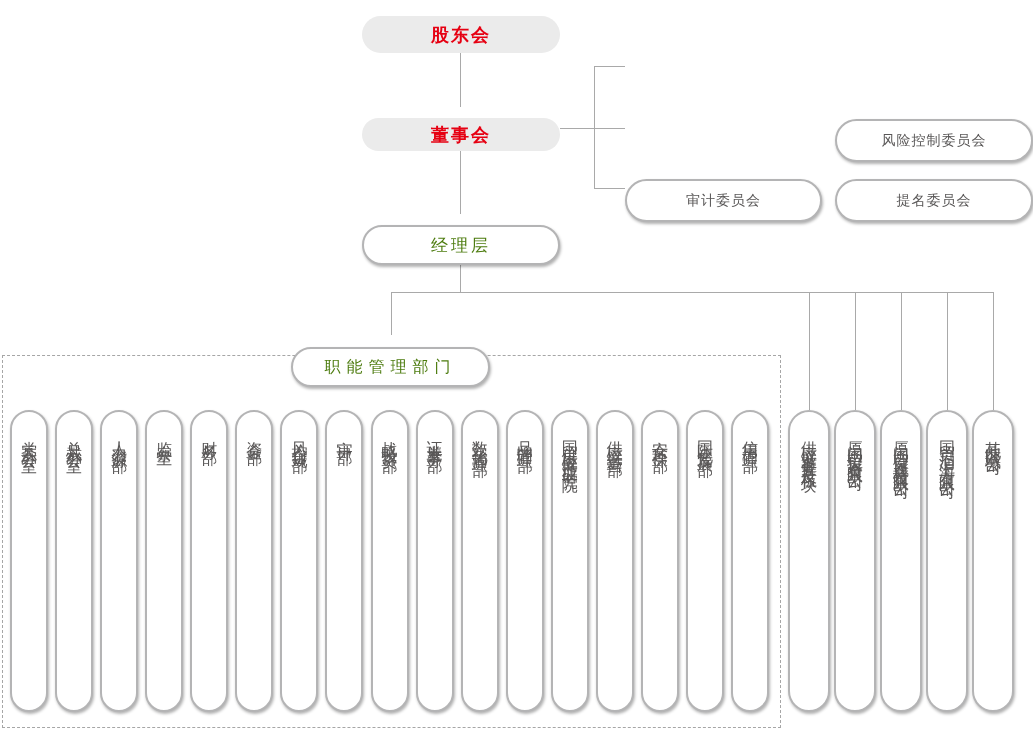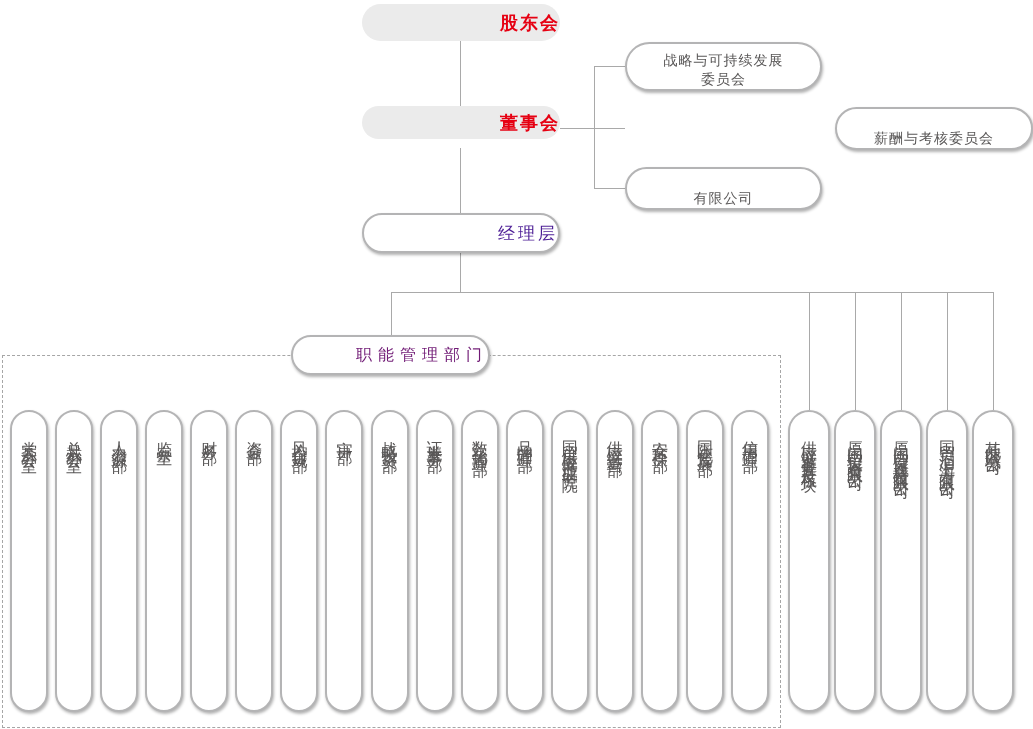--- a/index.html
+++ b/index.html
@@ -8,28 +8,28 @@
 
   
   .ln{position:absolute;background:#a9a9a9;z-index:1;}
   .ln-h{height:1px;}
   .ln-v{width:1px;}
 
   
   .dash-box{position:absolute;border:1px dashed #a6a6a6;z-index:0;background:transparent;}
 
   
-  .pill{position:absolute;display:flex;align-items:center;justify-content:flex-end;
-        box-sizing:border-box;z-index:2;text-align:center;}
+  .pill{position:absolute;display:flex;align-items:center;justify-content:center;
+        box-sizing:border-box;z-index:2;text-align:center;margin-top:12px;}
   .pill-gray{background:#ebebeb;border-radius:999px;color:#e60012;font-weight:bold;
              font-size:18px;letter-spacing:2px;}
   .pill-white{background:#ffffff;border:2px solid #b4b4b5;border-radius:999px;
               color:#595757;box-shadow:1px 2px 3px rgba(0,0,0,0.30);}
-  .node-label{font-size:17px;letter-spacing:3px;color:#4c1d95;}
-  .func-label{font-size:16px;letter-spacing:6px;color:#701a75;}
+  .node-label{font-size:17px;letter-spacing:3px;color:#4d7c0f;}
+  .func-label{font-size:16px;letter-spacing:6px;color:#4d7c0f;}
 
   
   .committee{flex-direction:column;font-size:14px;line-height:1.35;color:#595757;letter-spacing:1px;}
 
   
   .vgroup{position:absolute;display:flex;justify-content:space-between;z-index:2;}
   .vpill{position:relative;height:302px;background:#ffffff;border:2px solid #b4b4b5;
          border-radius:999px;box-shadow:1px 2px 3px rgba(0,0,0,0.30);
          box-sizing:border-box;display:flex;flex-direction:column;align-items:center;
          flex:0 0 auto;}
@@ -72,29 +72,28 @@
   </div>
 
   <div class="pill pill-white" style="left:362px;top:213px;width:198px;height:40px">
     <span class="node-label">经理层</span>
   </div>
 
   <div class="pill pill-white" style="left:291px;top:335px;width:199px;height:40px">
     <span class="func-label">职能管理部门</span>
   </div>
 
-  <div class="pill pill-white committee" style="left:625px;top:42px;width:197px;height:49px">
-    <span>战略与可持续发展</span>
-    <span>委员会</span>
-  </div>
   <div class="pill pill-white committee" style="left:835px;top:107px;width:198px;height:43px">
-    <span>薪酬与考核委员会</span>
+    <span>风险控制委员会</span>
   </div>
   <div class="pill pill-white committee" style="left:625px;top:167px;width:197px;height:43px">
-    <span>有限公司</span>
+    <span>审计委员会</span>
+  </div>
+  <div class="pill pill-white committee" style="left:835px;top:167px;width:198px;height:43px">
+    <span>提名委员会</span>
   </div>
 
   <div class="vgroup" style="left:10px;top:410px;width:759px">
     <div class="vpill dept-pill">
         <span>党委办公室</span>
       </div>
     <div class="vpill dept-pill">
         <span>总裁办公室</span>
       </div>
     <div class="vpill dept-pill">

